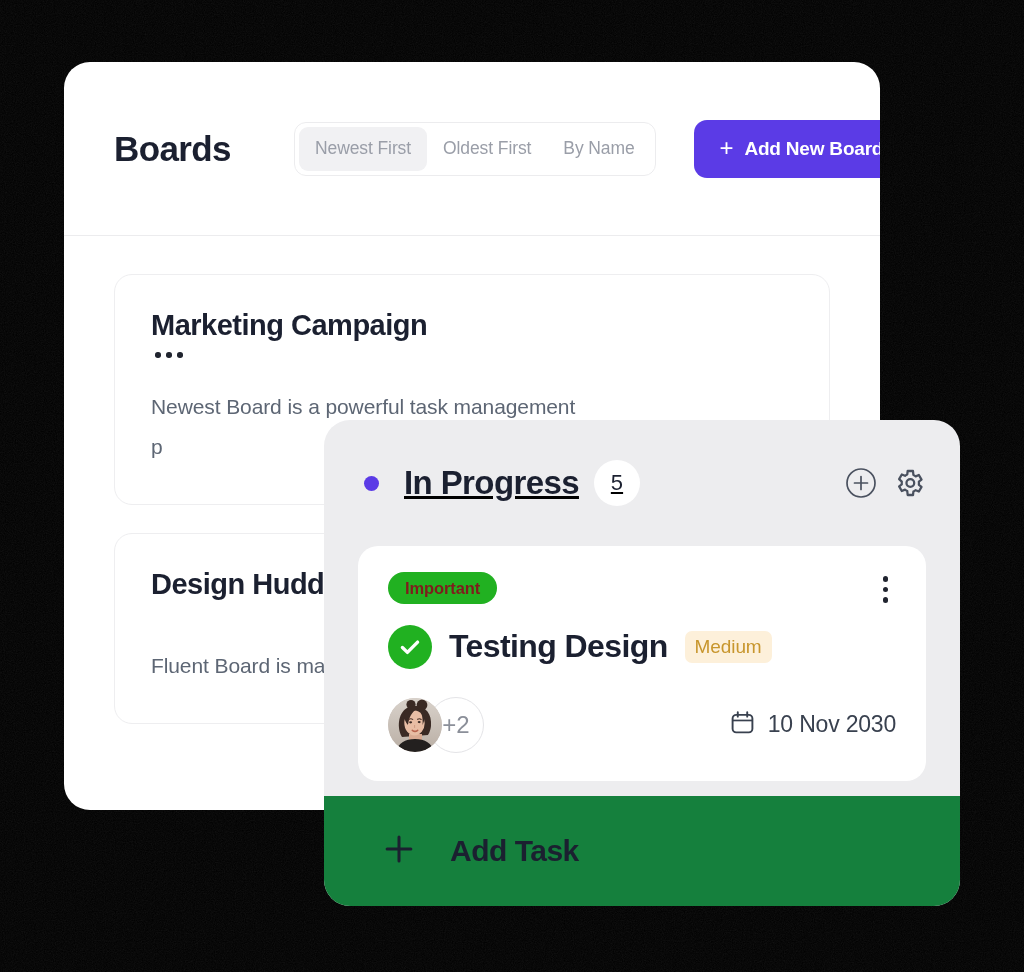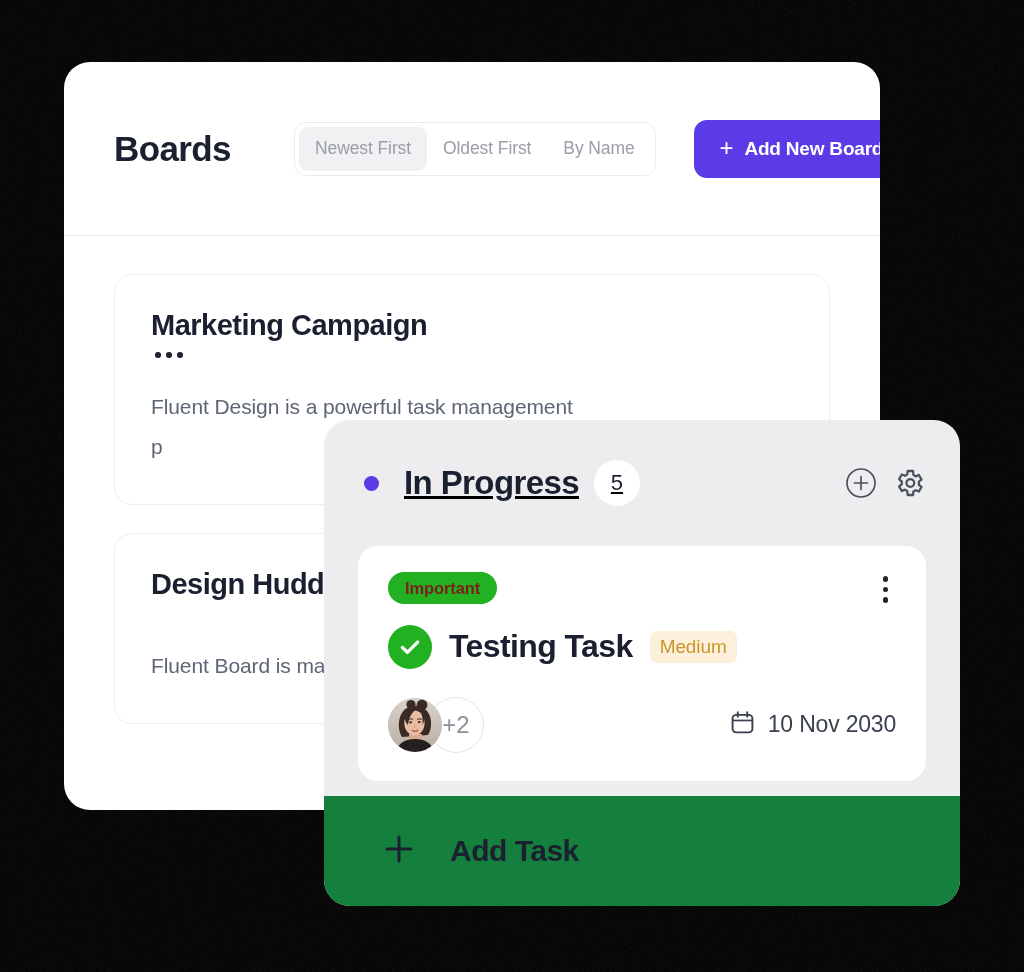--- a/index.html
+++ b/index.html
@@ -404,21 +404,21 @@
 
       <div class="board-card">
         <div class="board-card-head">
           <div class="board-title">Marketing Campaign</div>
           <div class="dots-h">
             <i></i>
               <i></i>
               <i></i>
           </div>
         </div>
-        <div class="board-desc">Fluent Design is a powerful task management p</div>
+        <div class="board-desc">Newest Board is a powerful task management p</div>
       </div>
 
       <div class="board-card">
         <div class="board-card-head">
           <div class="board-title">Design Hudd</div>
           <div class="dots-h" style="visibility:hidden">
             <i></i>
               <i></i>
               <i></i>
           </div>
@@ -462,21 +462,21 @@
             <i></i>
         </div>
       </div>
 
       <div class="task-title-row">
         <span id="task-check">
           <svg width="26" height="26" viewBox="0 0 24 24" fill="none">
             <path d="M5 12.5l4.6 4.5L19 7.5" stroke="#ffffff" stroke-width="3.1" stroke-linecap="round" stroke-linejoin="round"></path>
           </svg>
         </span>
-        <span id="task-title">Testing Task</span>
+        <span id="task-title">Testing Design</span>
         <span id="tag-medium">Medium</span>
       </div>
 
       <div class="task-foot">
         <div class="avatars">
           <div id="avatar-photo">
             <svg width="54" height="54" viewBox="0 0 54 54">
               <defs>
                 <clipPath id="avclip">
                     <circle cx="27" cy="27" r="27"></circle>

